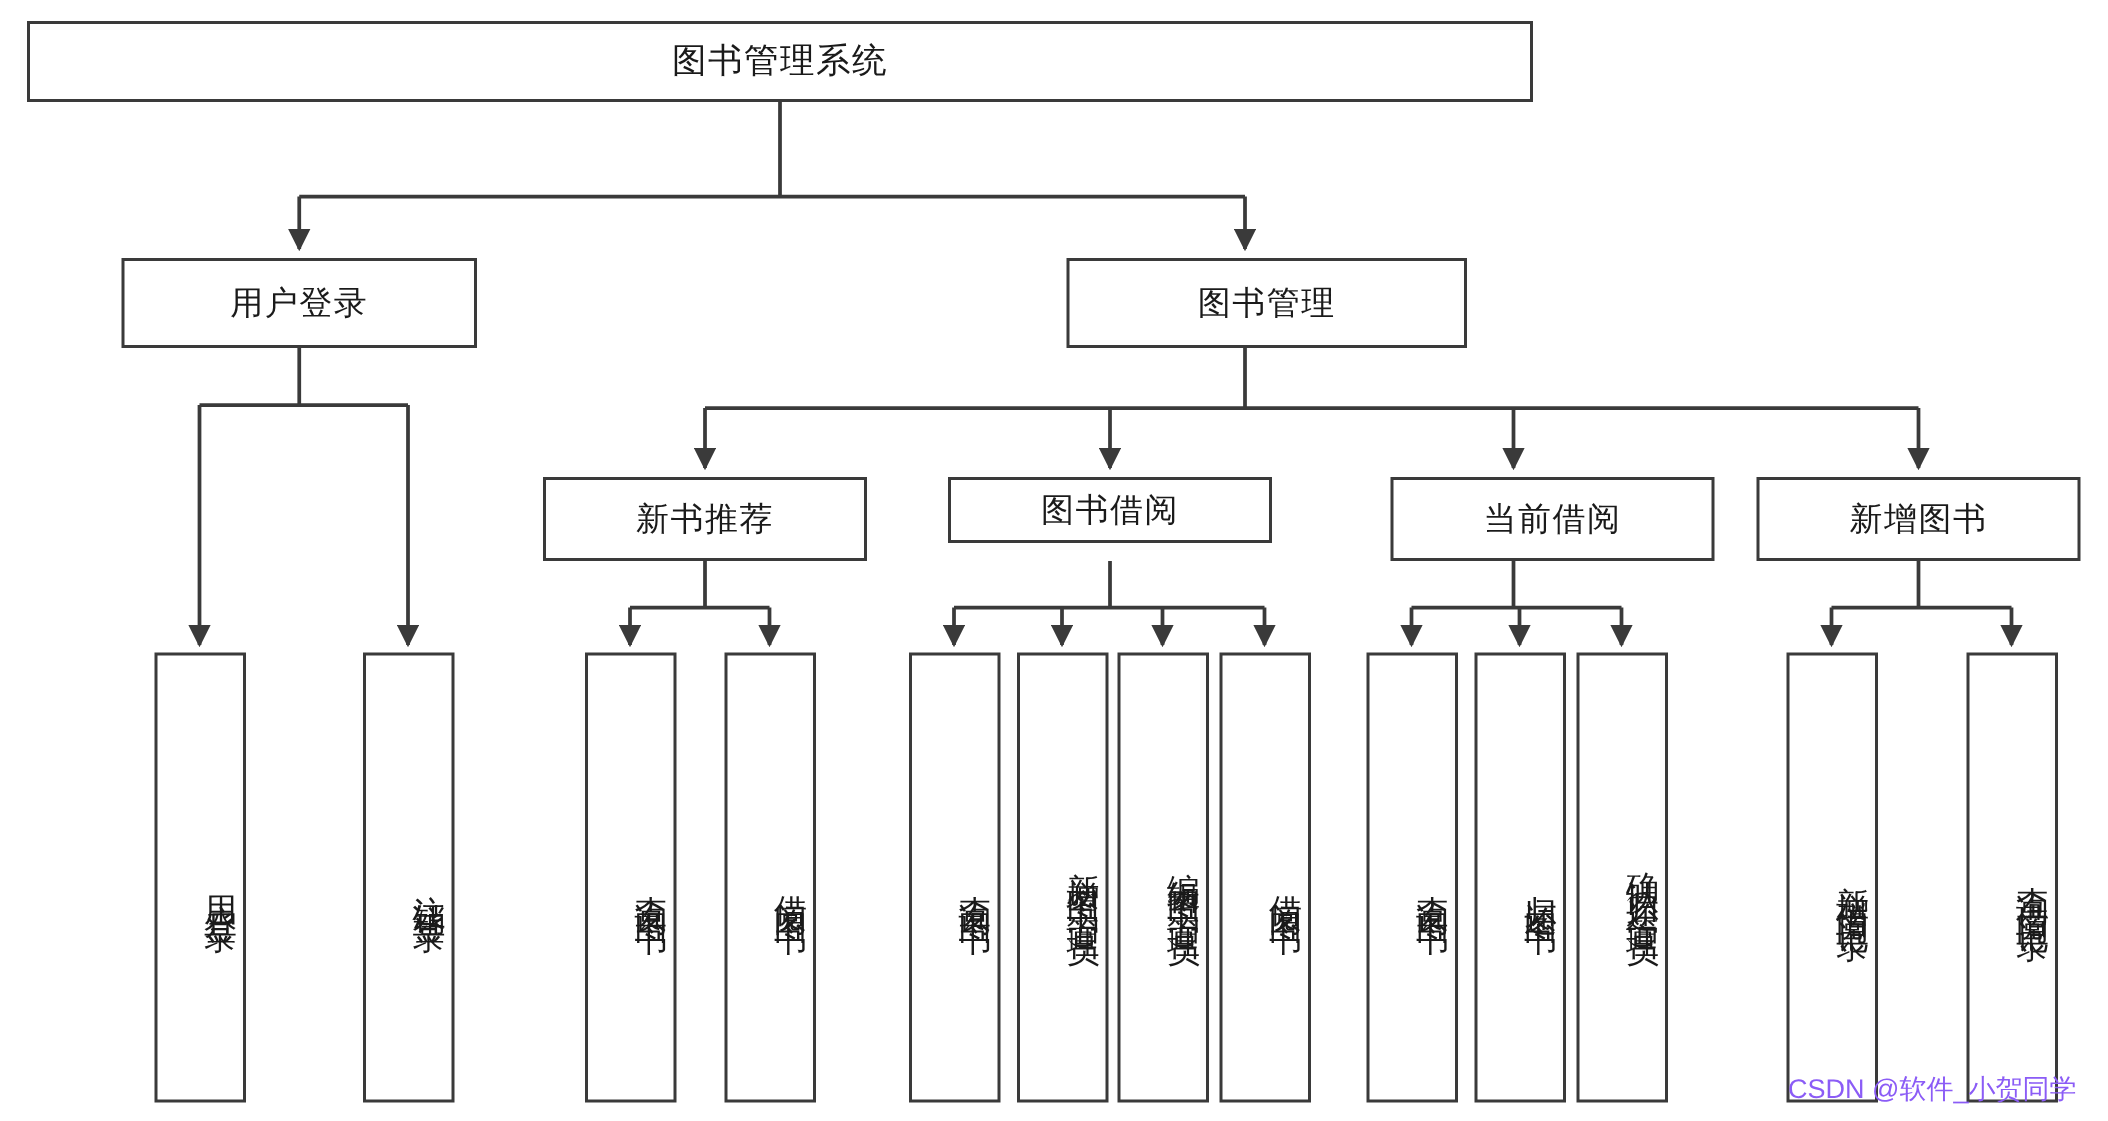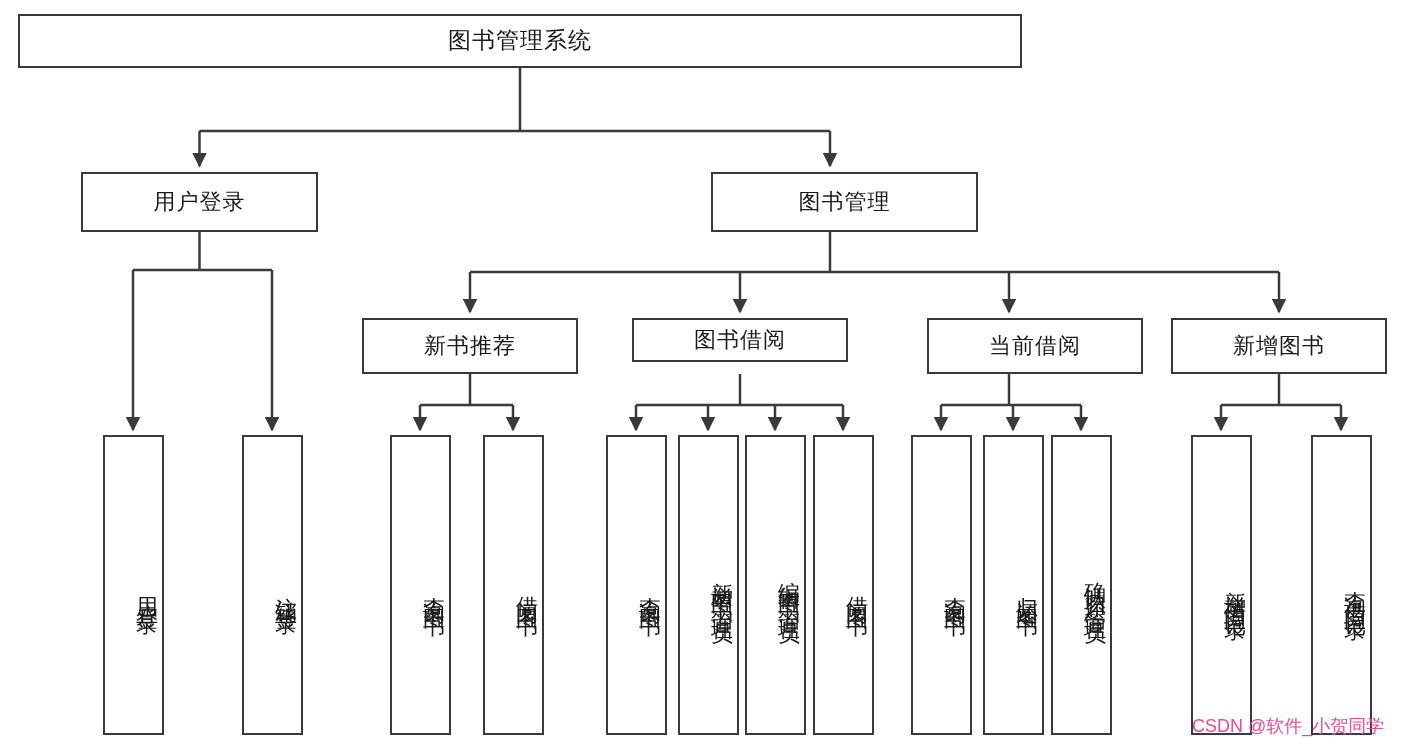--- a/index.html
+++ b/index.html
@@ -56,21 +56,21 @@
   }
   .node .label {
     display: block;
     white-space: nowrap;
   }
   .watermark {
     position: absolute;
     left: 1192px;
     top: 714px;
     font-size: 18px;
-    color: #ec4899;
+    color: #8b5cf6;
     white-space: nowrap;
     z-index: 5;
     font-family: "Liberation Sans", "DejaVu Sans", sans-serif;
   }
 </style>
 </head>
 <body>
 
 <div id="canvas">
 

